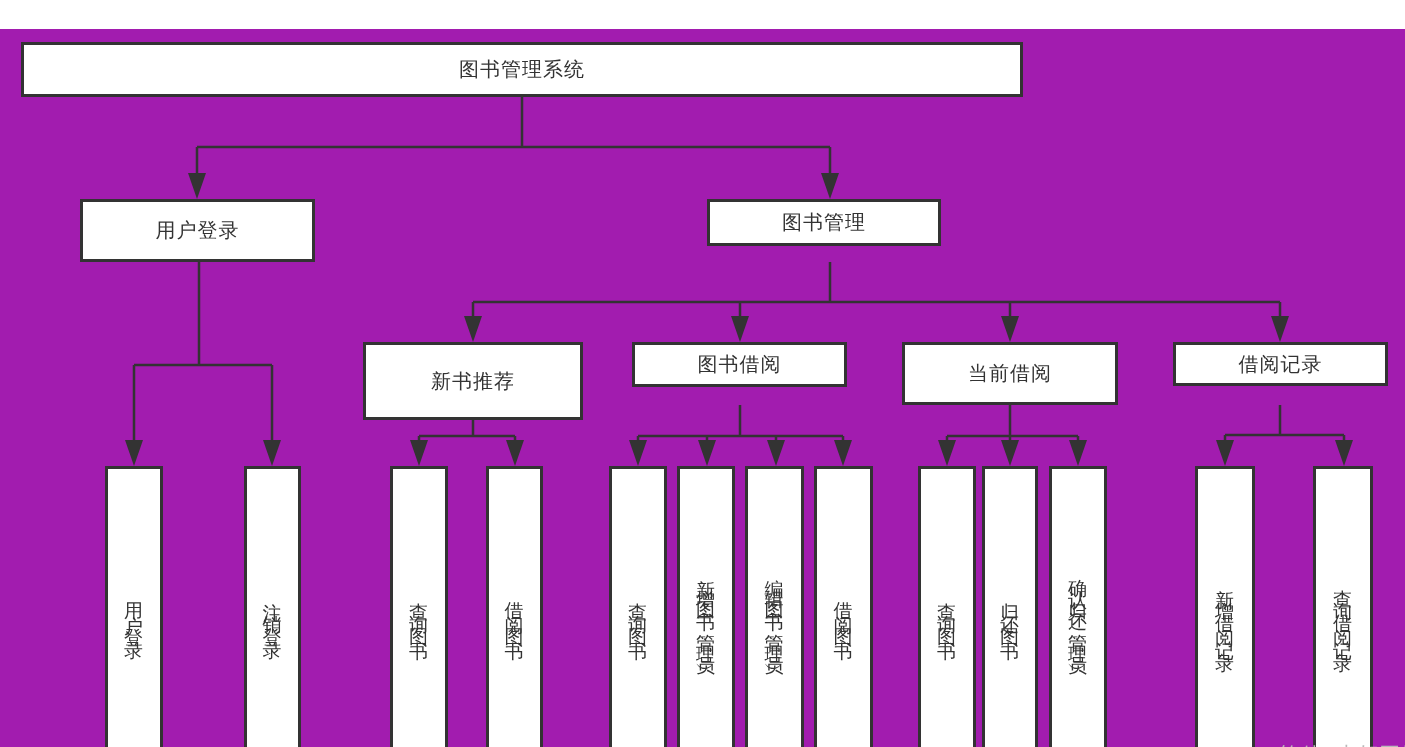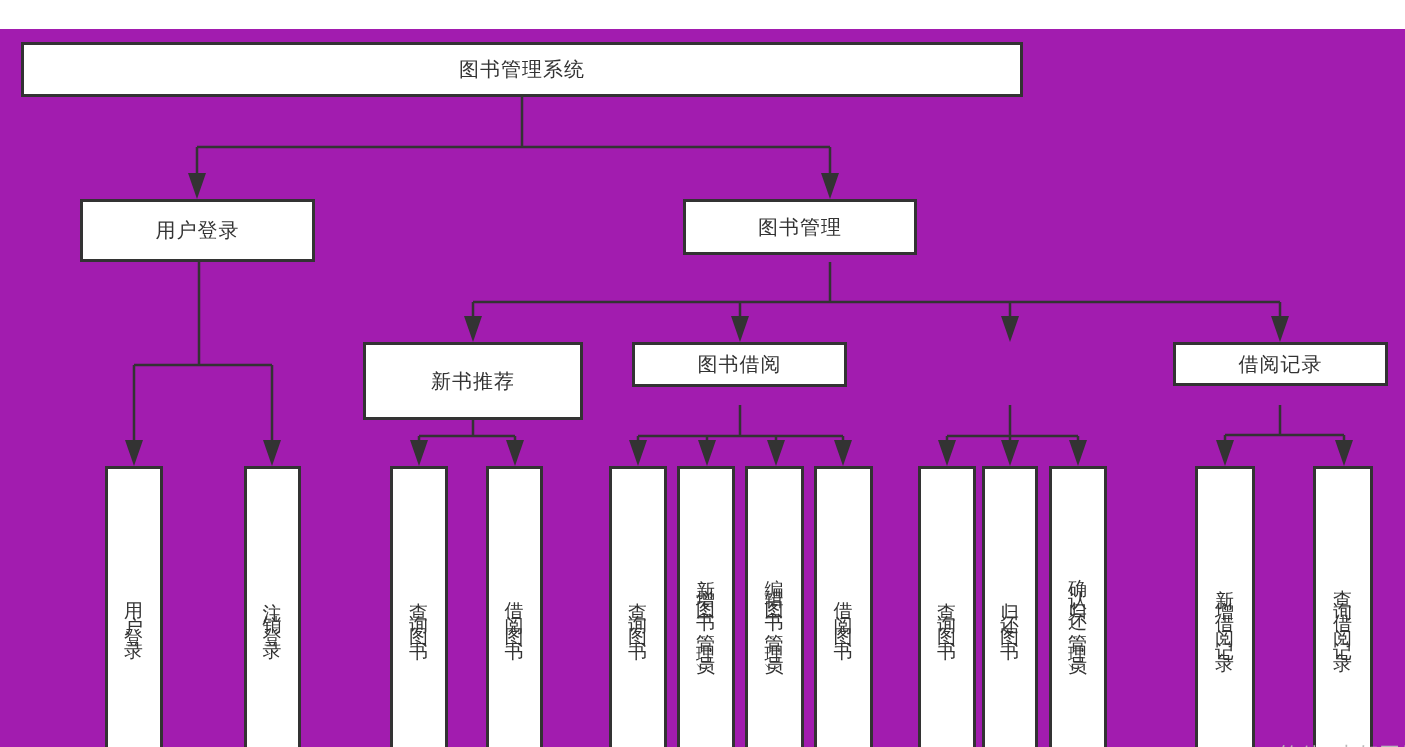--- a/index.html
+++ b/index.html
@@ -71,29 +71,32 @@
     </g>
   </svg>
 
   <div class="box hbox" style="left:21px;top:13px;width:1002px;height:55px">
     <span class="label">图书管理系统</span>
   </div>
 
   <div class="box hbox" style="left:80px;top:170px;width:235px;height:63px">
     <span class="label">用户登录</span>
   </div>
-  <div class="box hbox" style="left:683px;top:170px;width:234px;height:56px">
+  <div class="box hbox" style="left:707px;top:170px;width:234px;height:47px">
     <span class="label">图书管理</span>
   </div>
 
   <div class="box hbox" style="left:363px;top:313px;width:220px;height:78px">
     <span class="label">新书推荐</span>
   </div>
   <div class="box hbox" style="left:632px;top:313px;width:215px;height:45px">
     <span class="label">图书借阅</span>
+  </div>
+  <div class="box hbox" style="left:902px;top:313px;width:216px;height:63px">
+    <span class="label">当前借阅</span>
   </div>
   <div class="box hbox" style="left:1173px;top:313px;width:215px;height:44px">
     <span class="label">借阅记录</span>
   </div>
 
   <div class="box vbox" style="left:105px;top:437px;width:58px;height:294px">
     <span class="vlabel">用户登录</span>
   </div>
   <div class="box vbox" style="left:244px;top:437px;width:57px;height:294px">
     <span class="vlabel">注销登录</span>

